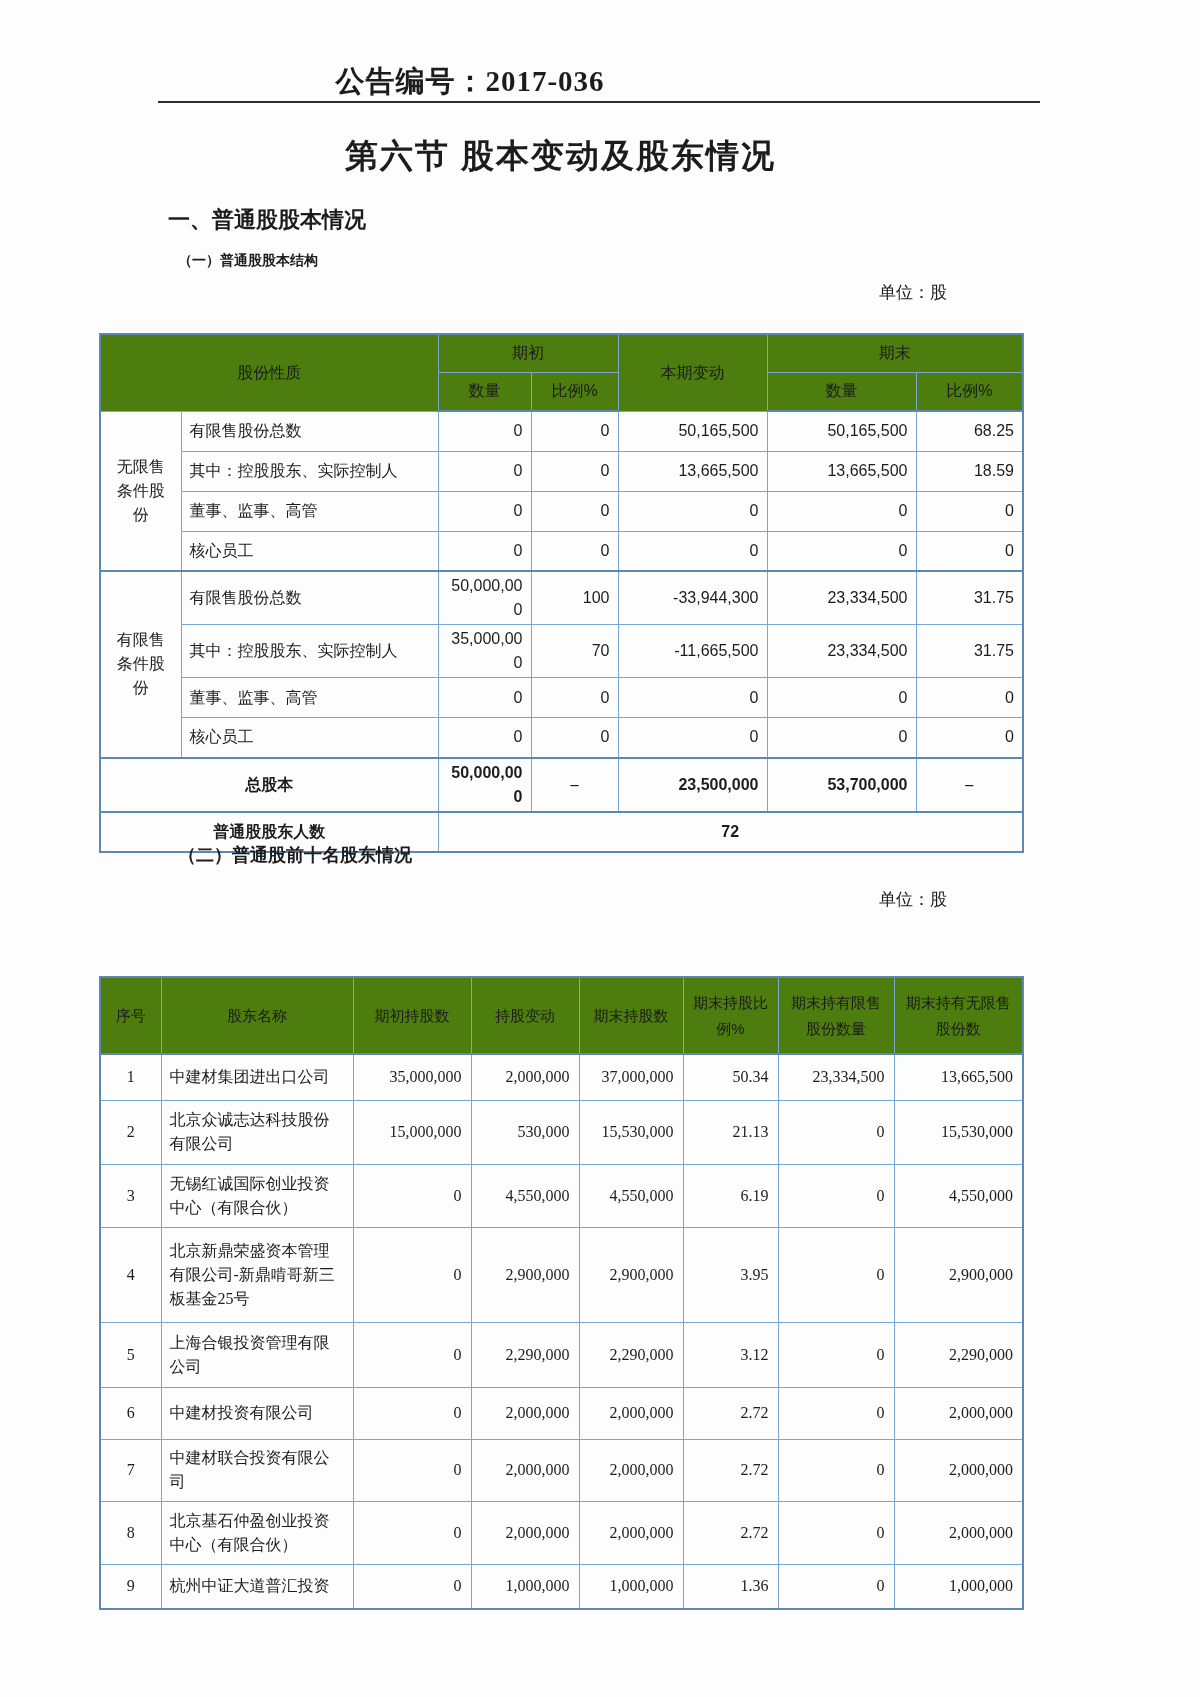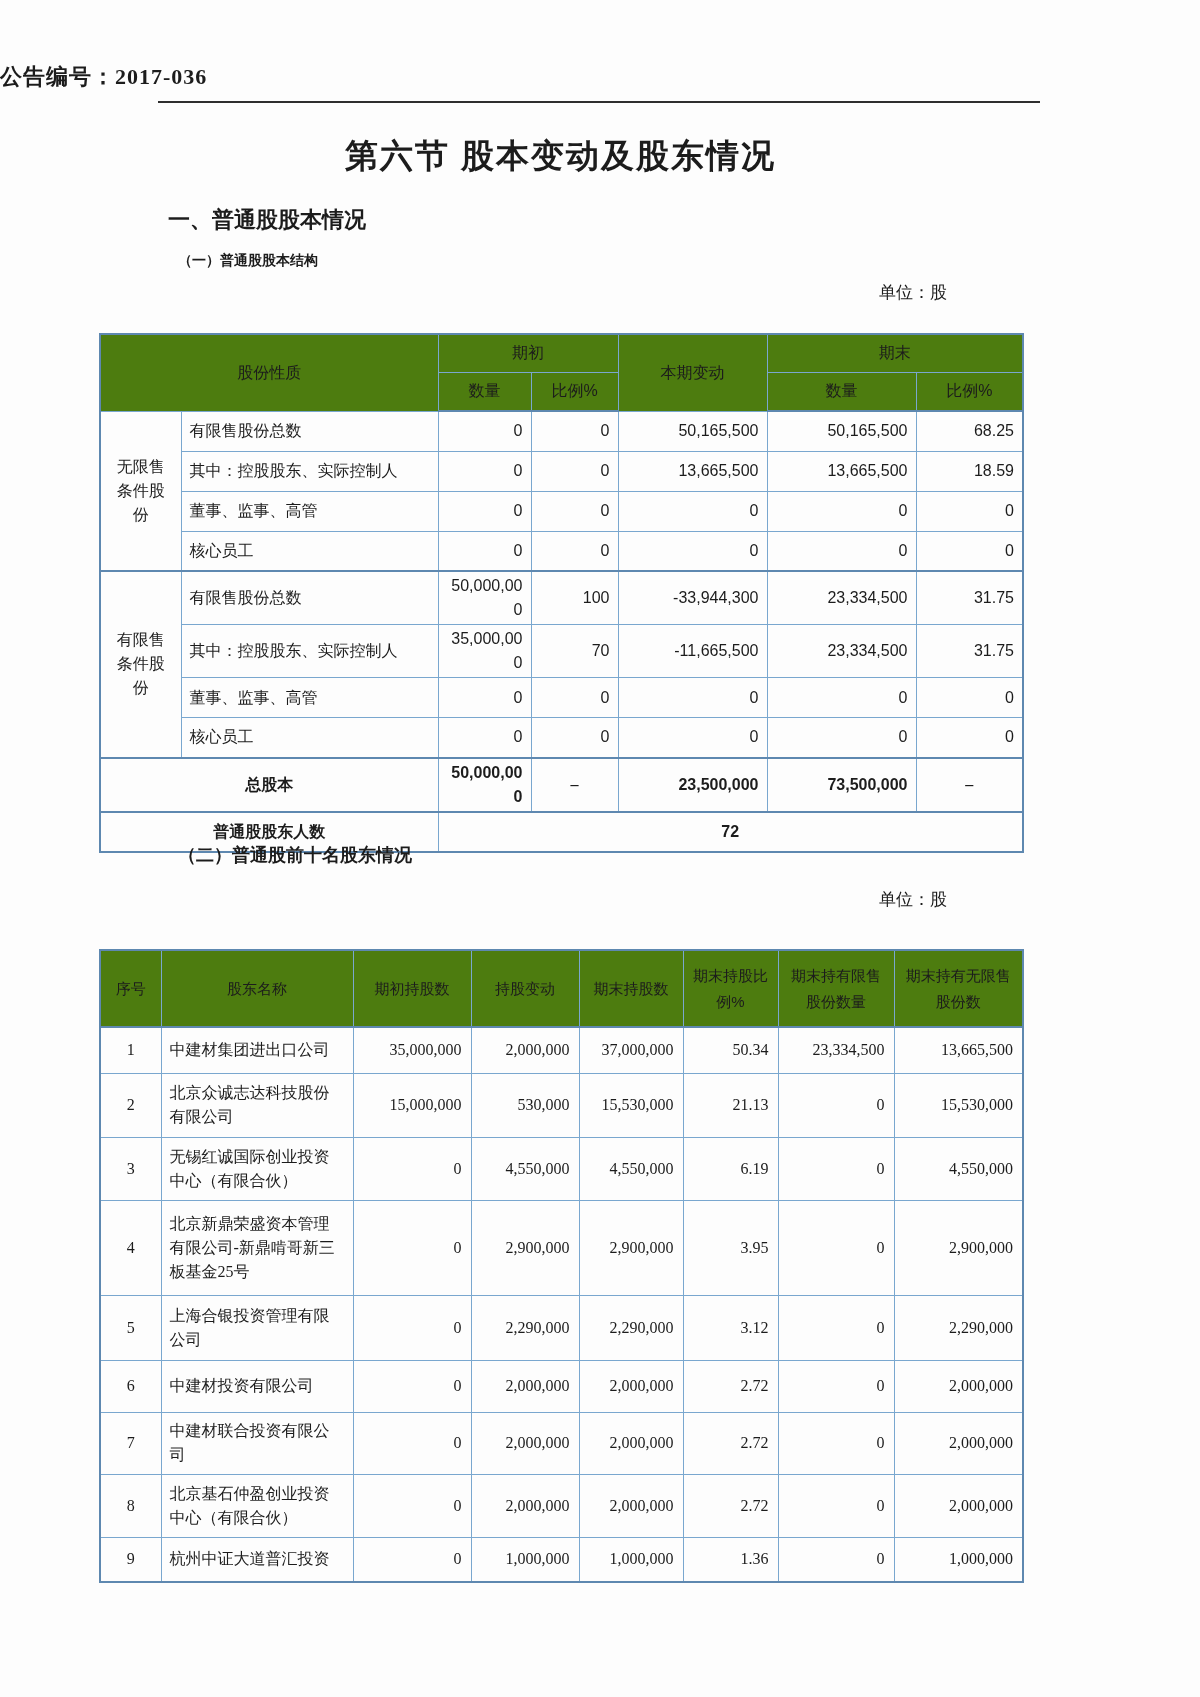--- a/index.html
+++ b/index.html
@@ -2,22 +2,22 @@
 <html><head>
 <meta charset="utf-8">
 <style>
   html,body { margin:0; padding:0; background:#ffffff; }
   .page {
     position:relative; width:1200px; height:1697px; margin:0 auto;
     background:#fdfdfd; color:#1c1c1c; overflow:hidden;
     font-family:"Liberation Serif","DejaVu Serif",serif;
   }
   .doc-number {
-    position:absolute; top:62px; left:0; width:940px; text-align:left;
-    font-size:22px; font-weight:bold; letter-spacing:1px;
+    position:absolute; top:62px; left:0; width:940px; text-align:center;
+    font-size:29px; font-weight:bold; letter-spacing:1px;
     font-family:"Liberation Serif","DejaVu Serif",serif;
   }
   .top-rule {
     position:absolute; top:101px; left:158px; width:882px; height:2px;
     background:#2e2e2e;
   }
   .main-title {
     position:absolute; top:134px; left:99px; width:923px; text-align:center;
     font-size:33px; font-weight:bold; letter-spacing:2px;
     font-family:"Liberation Sans","DejaVu Sans",sans-serif;
@@ -35,21 +35,21 @@
   table.t {
     position:absolute; left:99px; border-collapse:collapse; table-layout:fixed;
     border:2px solid #5e88b0;
   }
   table.t td {
     border:1px solid #79a7cf; vertical-align:middle;
     padding:2px 8px; overflow:hidden;
     font-size:16px; line-height:1.5; word-break:break-all;
   }
   .t1 { top:333px; width:923px; }
-  .t2 { top:949px; width:923px; }
+  .t2 { top:976px; width:923px; }
   td.hdr {
     background:#4d7c0f; text-align:center; font-weight:normal;
     font-family:"Liberation Sans","DejaVu Sans",sans-serif; font-size:16px;
     padding:2px 4px;
   }
   .t2 td.hdr { font-size:15px; line-height:1.7; }
   tr.hbot > td { border-bottom:2px solid #5e88b0; }
   tr.sep > td { border-top:2px solid #5e88b0; }
   td.grp  { text-align:center; padding:2px 11px; }
   td.lbl  { text-align:left; padding-left:12px; }
@@ -161,21 +161,21 @@
       <td class="num">0</td>
       <td class="num">0</td>
       <td class="num">0</td>
       <td class="num">0</td>
     </tr>
     <tr class="sep" style="height:40px">
       <td class="ctr bold" colspan="2" style="font-family:'Liberation Sans','DejaVu Sans',sans-serif">总股本</td>
       <td class="num bold">50,000,000</td>
       <td class="ctr bold">–</td>
       <td class="num bold">23,500,000</td>
-      <td class="num bold">73,500,000</td>
+      <td class="num bold">53,700,000</td>
       <td class="ctr bold">–</td>
     </tr>
     <tr class="sep" style="height:40px">
       <td class="ctr bold" colspan="2" style="font-family:'Liberation Sans','DejaVu Sans',sans-serif">普通股股东人数</td>
       <td class="ctr bold" colspan="5" style="font-family:'Liberation Sans','DejaVu Sans',sans-serif">72</td>
     </tr>
   </tbody>
     </table>
 
   <div class="sub2">（二）普通股前十名股东情况</div>

